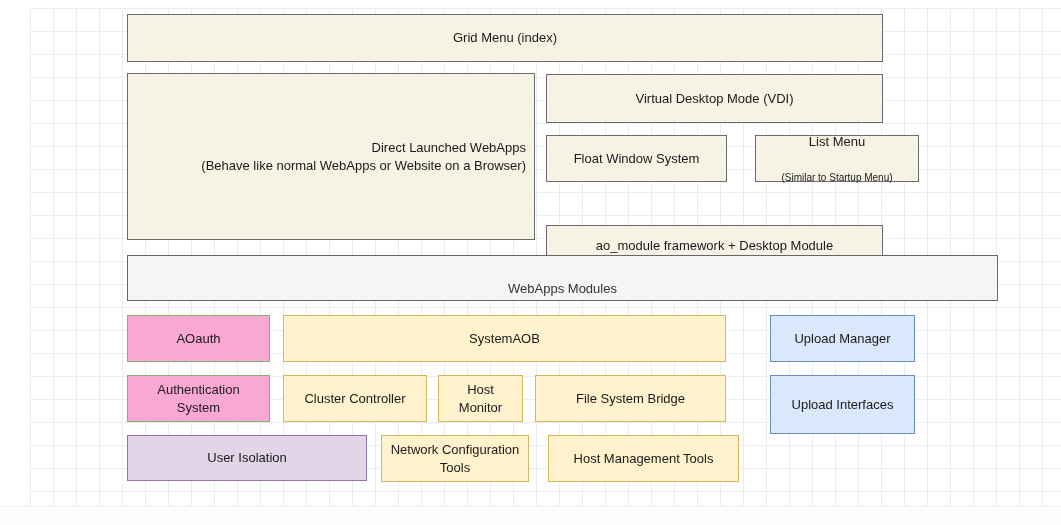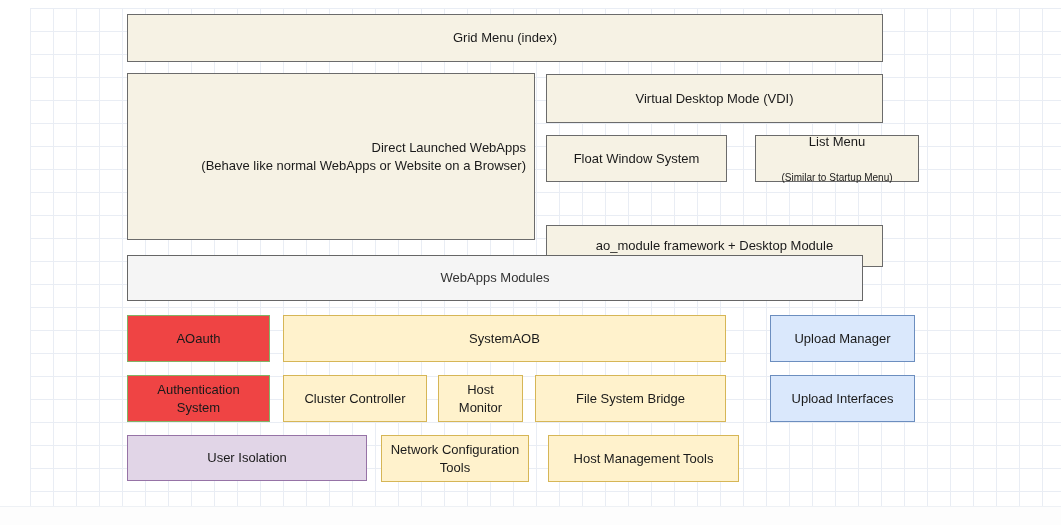--- a/index.html
+++ b/index.html
@@ -42,21 +42,21 @@
     align-items: center;
     justify-content: center;
     text-align: center;
     font-size: 13px;
     color: #1a1a1a;
     line-height: 1.35;
     padding: 2px 8px;
   }
   .beige  { background: #f6f2e4; border: 1px solid #6b6b6b; }
   .gray   { background: #f5f5f5; border: 1px solid #666666; color: #333333; }
-  .green  { background: #ef4444; border: 1px solid #82b366; }
+  .green  { background: #f9a8d4; border: 1px solid #82b366; }
   .yellow { background: #fff2cc; border: 1px solid #d6b656; }
   .blue   { background: #dae8fc; border: 1px solid #6c8ebf; margin-left: 32px; }
   .purple { background: #e1d5e7; border: 1px solid #9673a6; }
   .label    { display: block; }
   .sublabel { display: block; }
   .sublabel-small { display: block; font-size: 10px; line-height: 1.3; }
 </style>
 </head>
 <body>
 
@@ -83,21 +83,21 @@
 
   <div class="box beige" style="left:755px; top:135px; width:164px; height:47px;gap:20px;">
     <span class="label">List Menu</span>
     <span class="sublabel-small">(Similar to Startup Menu)</span>
   </div>
 
   <div class="box beige" style="left:546px; top:195px; width:337px; height:42px;margin-top:30px;">
     <span class="label">ao_module framework + Desktop Module</span>
   </div>
 
-  <div class="box gray" style="left:127px; top:255px; width:736px; height:46px;">
+  <div class="box gray" style="left:127px; top:255px; width:871px; height:46px;justify-content:flex-end;">
     <span class="label">WebApps Modules</span>
   </div>
 
   <div class="box green" style="left:127px; top:315px; width:143px; height:47px;">
     <span class="label">AOauth</span>
   </div>
 
   <div class="box yellow" style="left:283px; top:315px; width:443px; height:47px;">
     <span class="label">SystemAOB</span>
   </div>
@@ -115,21 +115,21 @@
   </div>
 
   <div class="box yellow" style="left:438px; top:375px; width:85px; height:47px;">
     <span class="label">Host Monitor</span>
   </div>
 
   <div class="box yellow" style="left:535px; top:375px; width:191px; height:47px;">
     <span class="label">File System Bridge</span>
   </div>
 
-  <div class="box blue" style="left:738px; top:375px; width:145px; height:47px;">
+  <div class="box blue" style="left:738px; top:375px; width:145px; height:59px;">
     <span class="label">Upload Interfaces</span>
   </div>
 
   <div class="box purple" style="left:127px; top:435px; width:240px; height:46px;">
     <span class="label">User Isolation</span>
   </div>
 
   <div class="box yellow" style="left:381px; top:435px; width:148px; height:47px;">
     <span class="label">Network Configuration Tools</span>
   </div>

